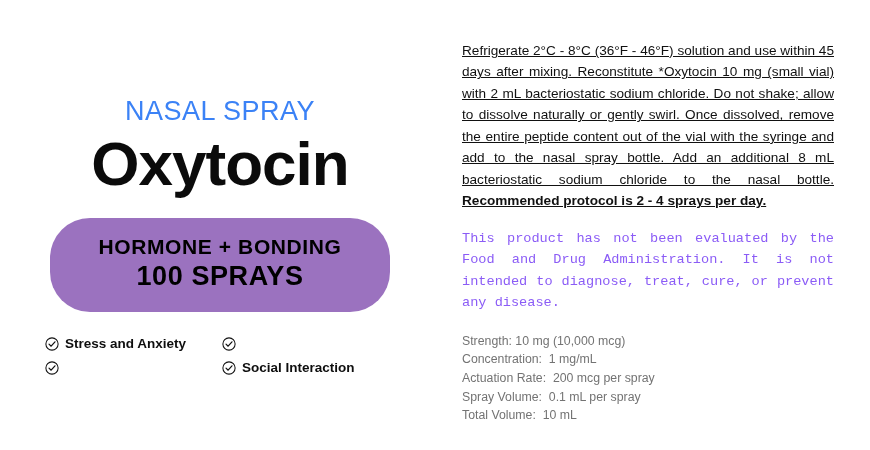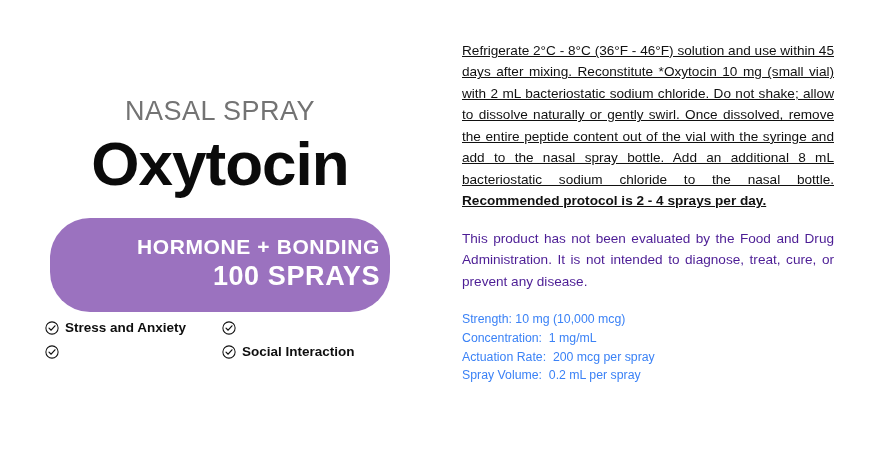--- a/index.html
+++ b/index.html
@@ -27,57 +27,57 @@
     padding: 40px 30px 0 30px;
     box-sizing: border-box;
     display: flex;
     flex-direction: column;
     align-items: center;
   }
   .product-kind {
     font-size: 27px;
     letter-spacing: 0.5px;
     font-weight: 400;
-    color: #737373;
+    color: #3b82f6;
     margin-top: 56px;
     text-align: right;
   }
   .product-name {
     font-size: 62px;
     font-weight: 700;
     letter-spacing: -1px;
     color: #0b0b0b;
     margin-top: 4px;
     text-align: left;
     line-height: 1.05;
   }
   .badge {
     margin-top: 22px;
     width: 340px;
     border-radius: 40px;
     background: #9b72bf;
-    color: #ffffff;
-    text-align: right;
+    color: #000000;
+    text-align: center;
     padding: 16px 10px 18px 10px;
     box-sizing: border-box;
   }
   .badge-line1 {
     font-size: 21px;
     font-weight: 700;
     letter-spacing: 0.6px;
     line-height: 1.25;
   }
   .badge-line2 {
     font-size: 27px;
     font-weight: 700;
     letter-spacing: 0.6px;
     line-height: 1.25;
   }
   .features {
-    margin-top: 8px;
+    margin-top: 24px;
     width: 350px;
     display: grid;
     grid-template-columns: 1fr 1fr;
     row-gap: 9px;
     column-gap: 4px;
   }
   .feature {
     display: flex;
     align-items: center;
     gap: 6px;
@@ -107,28 +107,29 @@
     margin: 0;
     text-decoration: underline;
   }
   .directions .bold {
     font-weight: 700;
   }
   .disclaimer {
     font-size: 13.6px;
     line-height: 1.58;
     text-align: justify;
-    color: #4c1d95;
+    color: #8b5cf6;
     margin: 16px 0 0 0;
+    font-family: Liberation Mono, monospace;
   }
   .specs {
     margin-top: 18px;
     font-size: 12.3px;
     line-height: 1.52;
-    color: #3b82f6;
+    color: #737373;
   }
   .spec-row {
     white-space: pre;
   }
 </style>
 </head>
 <body>
 
 <div class="page">
 
@@ -181,17 +182,18 @@
 
   <div class="right">
     <p class="directions"><span>Refrigerate 2°C - 8°C (36°F - 46°F) solution and use within 45 days after mixing. Reconstitute *Oxytocin 10 mg (small vial) with 2 mL bacteriostatic sodium chloride. Do not shake; allow to dissolve naturally or gently swirl. Once dissolved, remove the entire peptide content out of the vial with the syringe and add to the nasal spray bottle. Add an additional 8 mL bacteriostatic sodium chloride to the nasal bottle. </span><span class="bold">Recommended protocol is 2 - 4 sprays per day.</span></p>
 
     <p class="disclaimer">This product has not been evaluated by the Food and Drug Administration. It is not intended to diagnose, treat, cure, or prevent any disease.</p>
 
     <div class="specs">
       <div class="spec-row">Strength: 10 mg (10,000 mcg)</div>
       <div class="spec-row">Concentration:  1 mg/mL</div>
       <div class="spec-row">Actuation Rate:  200 mcg per spray</div>
-      <div class="spec-row">Spray Volume:  0.2 mL per spray</div>
+      <div class="spec-row">Spray Volume:  0.1 mL per spray</div>
+      <div class="spec-row">Total Volume:  10 mL</div>
     </div>
   </div>
 
 </div>
 
 </body></html>

